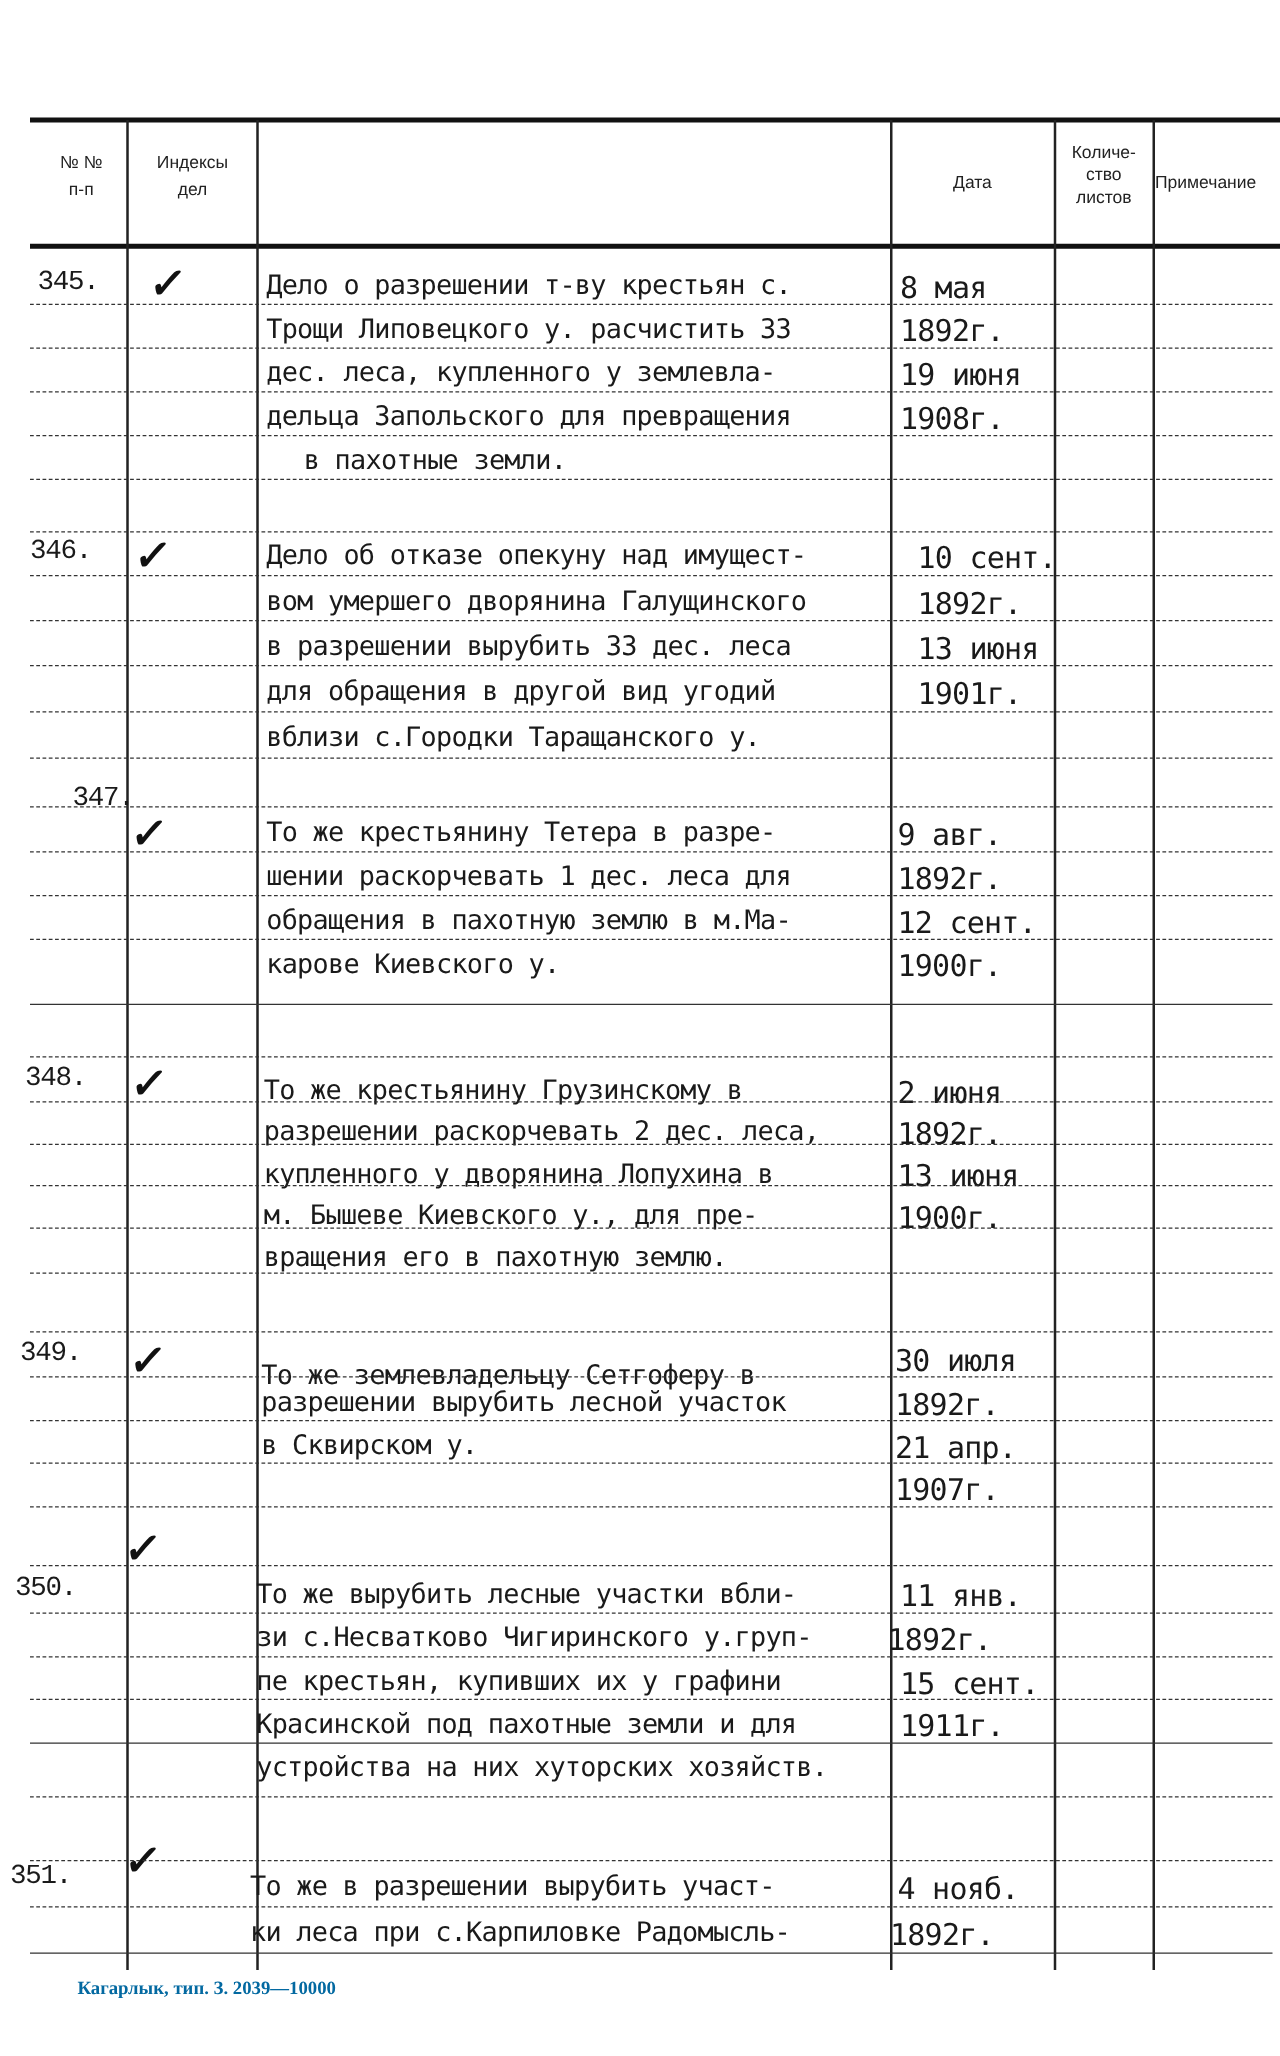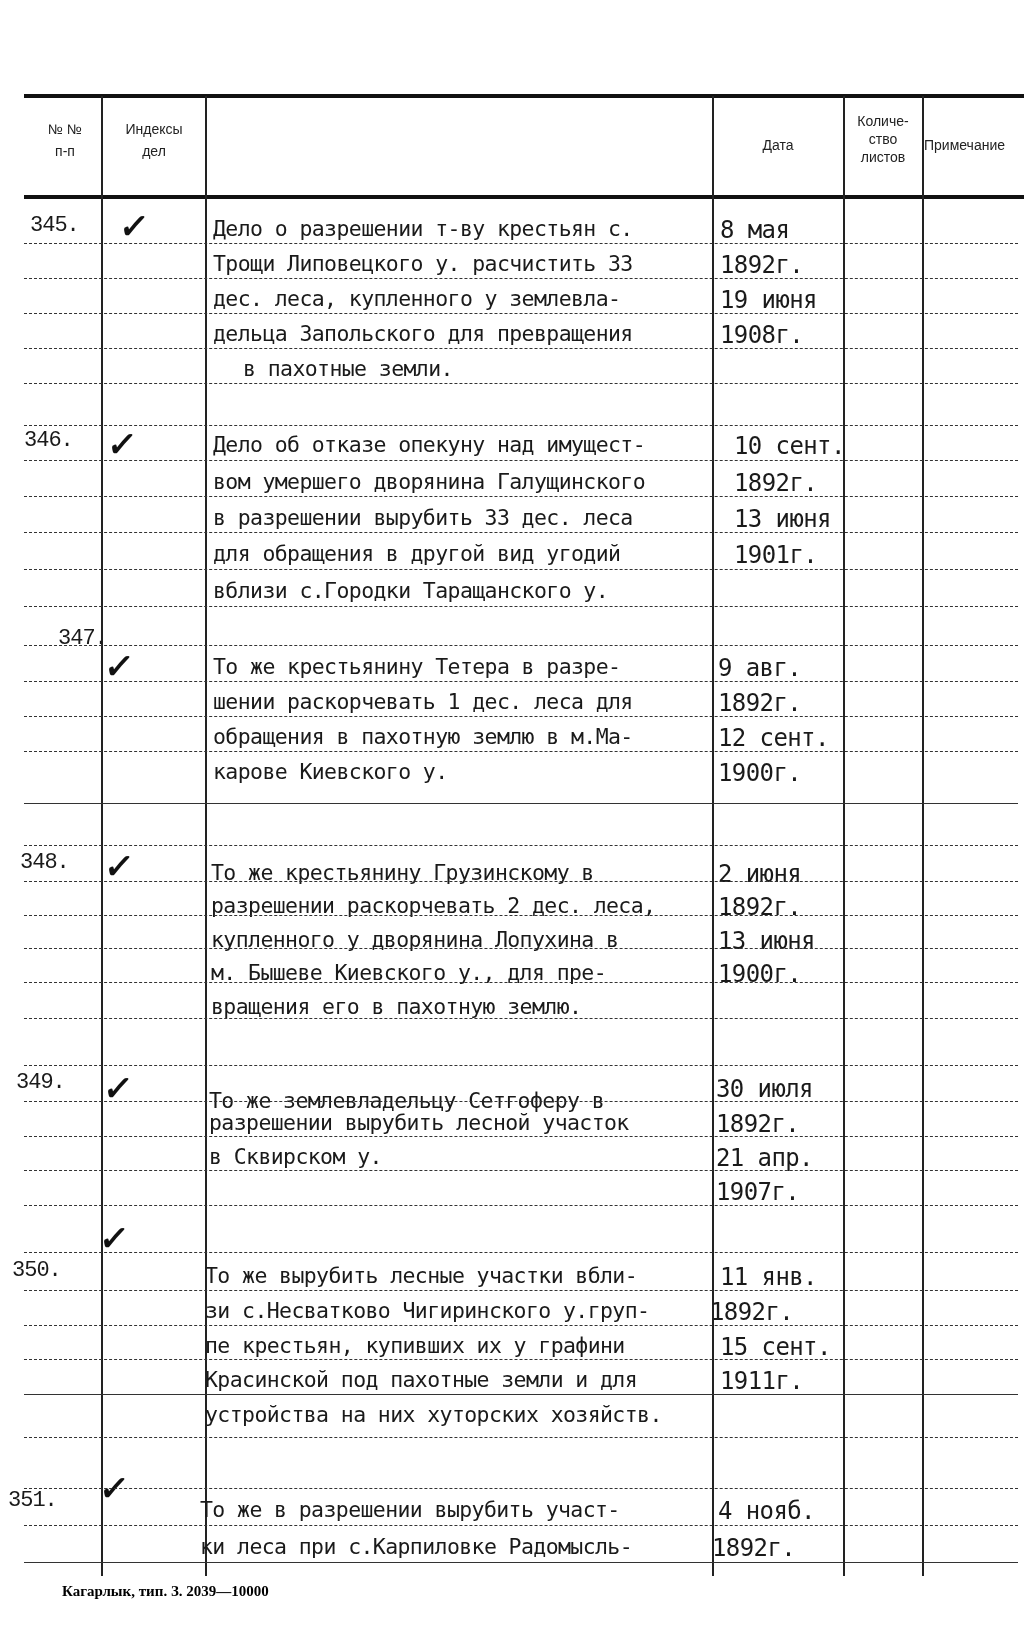--- a/index.html
+++ b/index.html
@@ -11,21 +11,21 @@
   .hdr { position: absolute; font-family: "Liberation Sans", "DejaVu Sans", sans-serif;
          font-size: 14px; color: #222; text-align: center; line-height: 1.6; }
   .dash { position: absolute; height: 0; border-top: 1.5px dashed #333; }
   .solid { position: absolute; height: 0; border-top: 1.5px solid #333; }
   .num { position: absolute; font-size: 22px; letter-spacing: -1px; font-family: Liberation Mono, monospace; }
   .mark { position: absolute; font-family: "DejaVu Serif", serif; font-size: 34px; font-weight: bold;
           color: #111; transform: skewX(-8deg); }
   .line { position: absolute; font-size: 21.5px; white-space: nowrap; letter-spacing: -0.6px; }
   .date { position: absolute; font-size: 24px; white-space: nowrap; letter-spacing: -0.6px; }
   .footer { position: absolute; left: 62px; top: 1583px; font-family: "Liberation Serif", "DejaVu Serif", serif;
-            font-size: 15px; font-weight: bold; color: #000000; }
+            font-size: 15px; font-weight: bold; color: #0369a1; }
 </style>
 </head>
 <body>
 
 <div class="page">
 
   <div class="rule-thick" style="top:94px;"></div>
   <div class="rule-thick" style="top:195px;"></div>
 
   <div class="vline" style="left:101px; top:96px; height:1480px;"></div>

